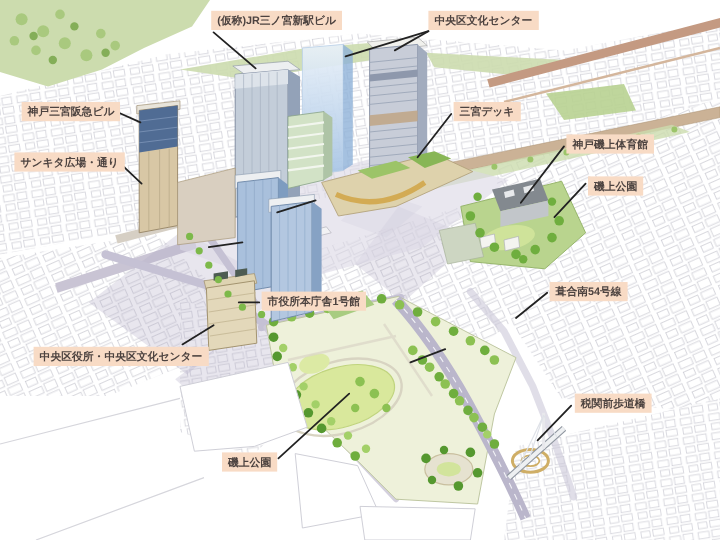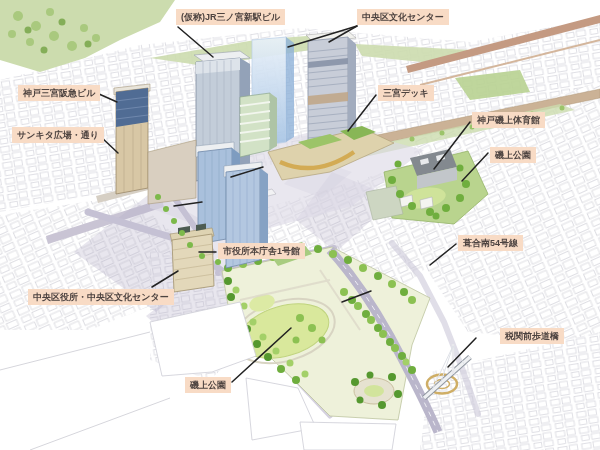--- a/index.html
+++ b/index.html
@@ -327,16 +327,16 @@
       <div class="callout" style="left: 176px; top: 9px;">(仮称)JR三ノ宮新駅ビル</div>
       <div class="callout" style="left: 357px; top: 9px;">中央区文化センター</div>
       <div class="callout" style="left: 18px; top: 85px;">神戸三宮阪急ビル</div>
       <div class="callout" style="left: 12px; top: 127px;">サンキタ広場・通り</div>
       <div class="callout" style="left: 28px; top: 277px; margin-top: 12px;">中央区役所・中央区文化センター</div>
       <div class="callout" style="left: 218px; top: 243px;">市役所本庁舎1号館</div>
       <div class="callout" style="left: 378px; top: 85px;">三宮デッキ</div>
       <div class="callout" style="left: 472px; top: 112px;">神戸磯上体育館</div>
       <div class="callout" style="left: 490px; top: 147px;">磯上公園</div>
       <div class="callout" style="left: 458px; top: 235px;">葺合南54号線</div>
-      <div class="callout" style="left: 500px; top: 328px;">税関前歩道橋</div>
+      <div class="callout" style="left: 479px; top: 328px;">税関前歩道橋</div>
       <div class="callout" style="left: 185px; top: 377px;">磯上公園</div>
     </div>
 </div>
 
 </body></html>

